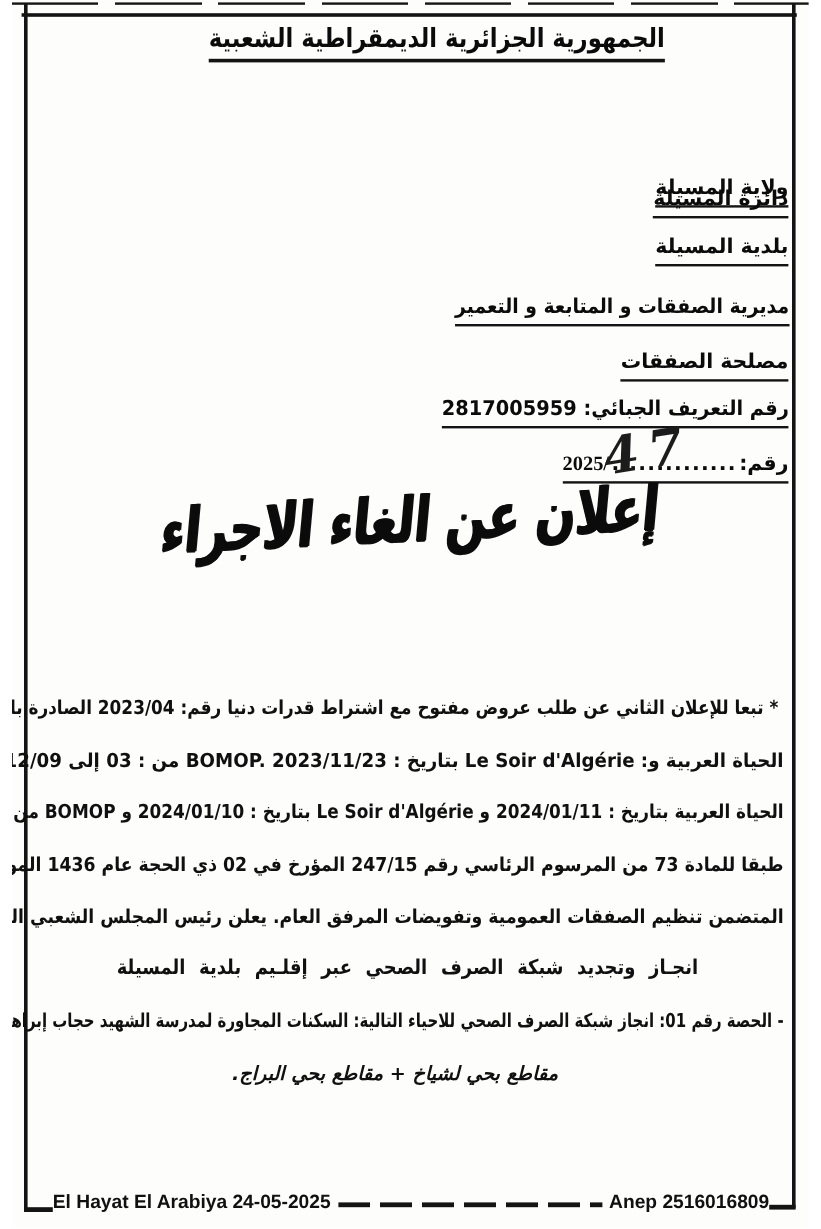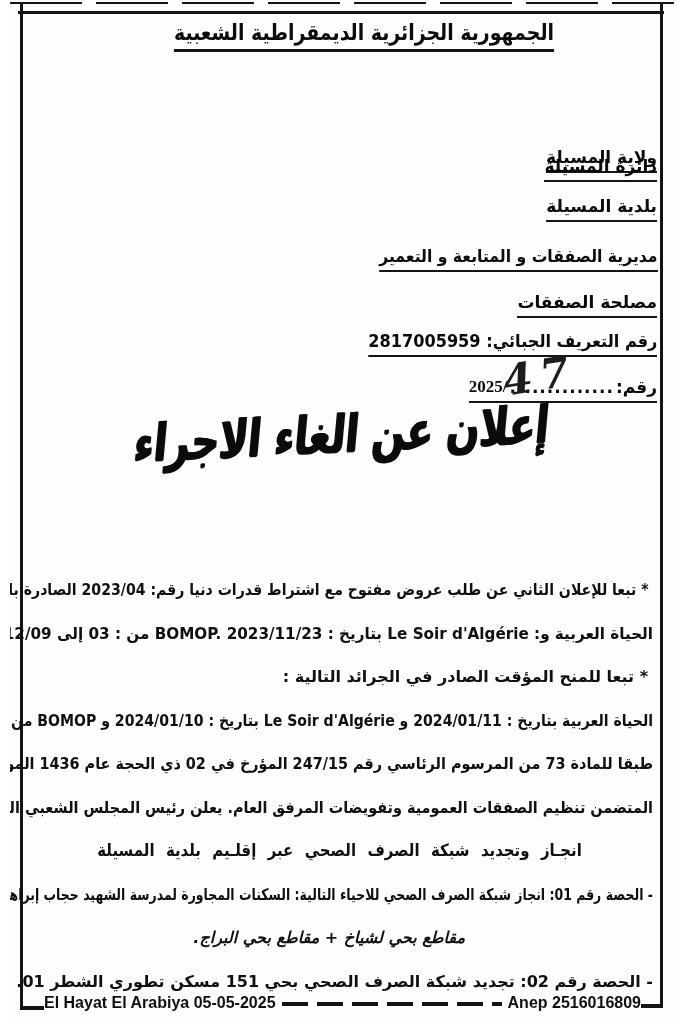--- a/index.html
+++ b/index.html
@@ -106,29 +106,27 @@
     <span class="handwritten">47</span>
   </div>
 
   <div class="main-title">
     <span>إعلان عن الغاء الاجراء</span>
   </div>
 
   <div class="body-block">
     <div class="line c88 indent1">* تبعا للإعلان الثاني عن طلب عروض مفتوح مع اشتراط قدرات دنيا رقم: 2023/04 الصادرة بالجرائد التالية:</div>
     <div class="line c95">الحياة العربية و: Le Soir d'Algérie بتاريخ : 2023/11/23‏ BOMOP.‎ من : 03 إلى 2023/12/09</div>
-    <div class="line indent1">* تبعا للمنح المؤقت الصادر في الجرائد التالية :</div>
     <div class="line c88">الحياة العربية بتاريخ : 2024/01/11 و Le Soir d'Algérie بتاريخ : 2024/01/10 و BOMOP من : 14 إلى 2024/01/20</div>
     <div class="line c90">طبقا للمادة 73 من المرسوم الرئاسي رقم 247/15 المؤرخ في 02 ذي الحجة عام 1436 الموافق 16 سبتمبر سنة 2015</div>
     <div class="line c90">المتضمن تنظيم الصفقات العمومية وتفويضات المرفق العام. يعلن رئيس المجلس الشعبي البلدي عن إلغاء الإجراء :</div>
     <div class="line project">انجـاز وتجديد شبكة الصرف الصحي عبر إقلـيم بلدية المسيلة</div>
     <div class="line c78">- الحصة رقم 01: انجاز شبكة الصرف الصحي للاحياء التالية: السكنات المجاورة لمدرسة الشهيد حجاب إبراهيم بحي روابحي رابع +</div>
     <div class="line cont">مقاطع بحي لشياخ + مقاطع بحي البراج.</div>
-    <div class="line">- الحصة رقم 02: تجديد شبكة الصرف الصحي بحي 151 مسكن تطوري الشطر 01.</div>
   </div>
 
   <div class="footer">
-    <span>El Hayat El Arabiya 05-05-2025</span>
+    <span>El Hayat El Arabiya 24-05-2025</span>
     <span class="f-dash"></span>
     <span>Anep 2516016809</span>
   </div>
 
 </div>
 
 </body></html>

